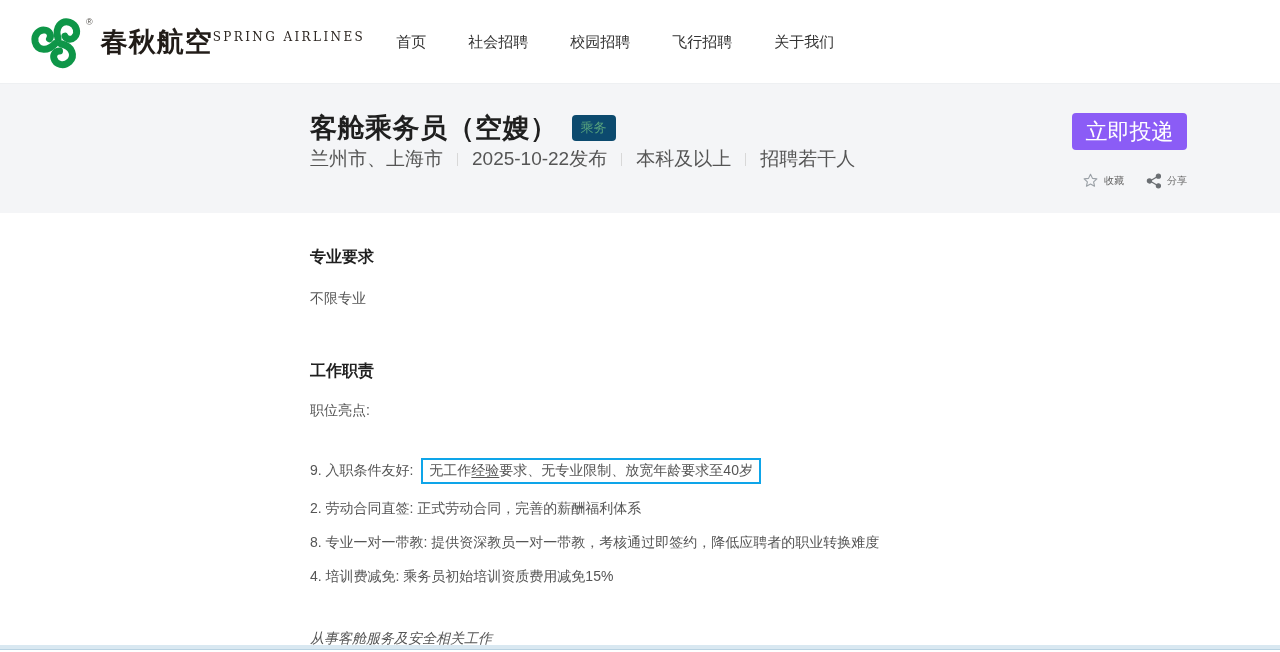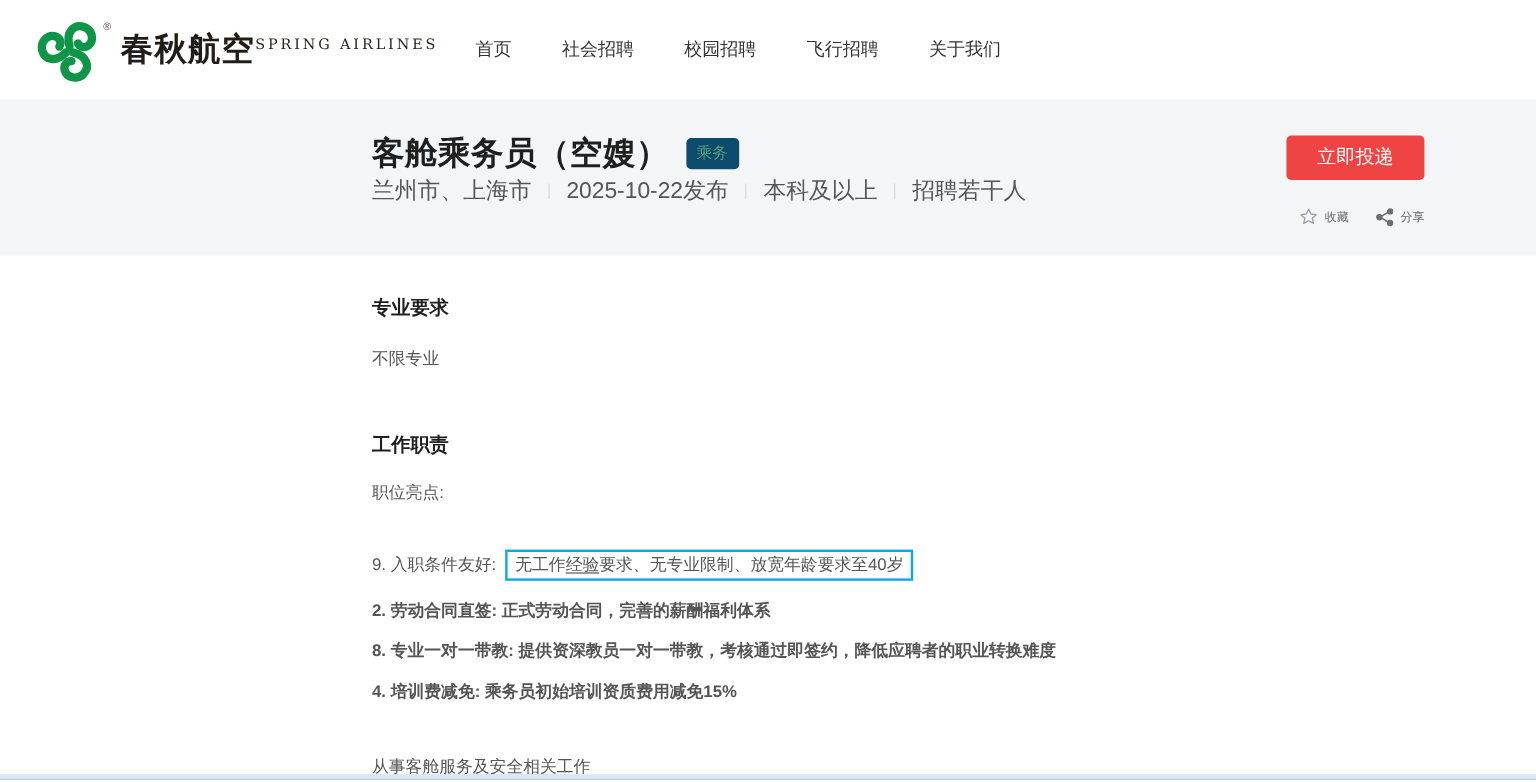--- a/index.html
+++ b/index.html
@@ -22,40 +22,40 @@
 
   
   .hero { height:129px; background:#f4f5f7; display:flex; justify-content:space-between; padding:0 93px 0 310px; }
   .hero-left { padding-top:26px; }
   .title-row { display:flex; align-items:center; }
   .job-title { font-size:27px; font-weight:bold; color:#1f1f1f; letter-spacing:0.5px; }
   .job-badge { margin-left:14px; background:#0c4a6e; color:#55a07d; font-size:13px; padding:4px 9px; border-radius:4px; }
   .meta-row { display:flex; align-items:center; font-size:19px; color:#555; }
   .meta-sep { width:1px; height:13px; background:#d8d8d8; margin:0 14px; }
   .hero-right { padding-top:29px; display:flex; flex-direction:column; align-items:flex-end; }
-  .apply-btn { width:115px; height:37px; background:#ef4444; color:#fff; font-size:16px; border:none; border-radius:4px; cursor:pointer; font-family:inherit; }
+  .apply-btn { width:115px; height:37px; background:#8b5cf6; color:#fff; font-size:22px; border:none; border-radius:4px; cursor:pointer; font-family:inherit; }
   .actions-row { display:flex; align-items:center; margin-top:22px; }
   .action-btn { display:flex; align-items:center; color:#666; font-size:10px; cursor:pointer; }
   .action-btn + .action-btn { margin-left:22px; }
   .action-btn svg { margin-right:5px; }
 
   
   .content { padding-left:310px; }
   .sec-heading { font-size:16px; font-weight:bold; color:#1f1f1f; }
   .h-major { margin-top:34px; }
   .p-major { font-size:14px; color:#555; margin-top:22px; }
   .h-duty { margin-top:53px; }
   .p-intro { font-size:14px; color:#555; margin-top:20px; }
   .hl-list { margin-top:38px; }
   .hl-item { font-size:14px; color:#555; }
-  .hl-item + .hl-item { margin-top:16px;font-weight:bold; }
+  .hl-item + .hl-item { margin-top:16px; }
   .hl-item.first { margin-bottom:10px; }
   .hl-box { display:inline-block; border:2px solid #0ea5e9; padding:2px 6px; margin-left:4px; color:#555; }
   .hl-underline { text-decoration:underline; text-underline-offset:2px; }
-  .closing { font-size:14px; color:#555; margin-top:44px; }
+  .closing { font-size:14px; color:#555; margin-top:44px;font-style:italic; }
 
   
   .bottom-edge { position:absolute; left:0; right:0; bottom:2px; height:5px; background:#d9e8f1; border-bottom:1px solid #b9d2e2; }
 </style>
 </head>
 <body>
 
 <div class="page">
 
   <div class="header">

